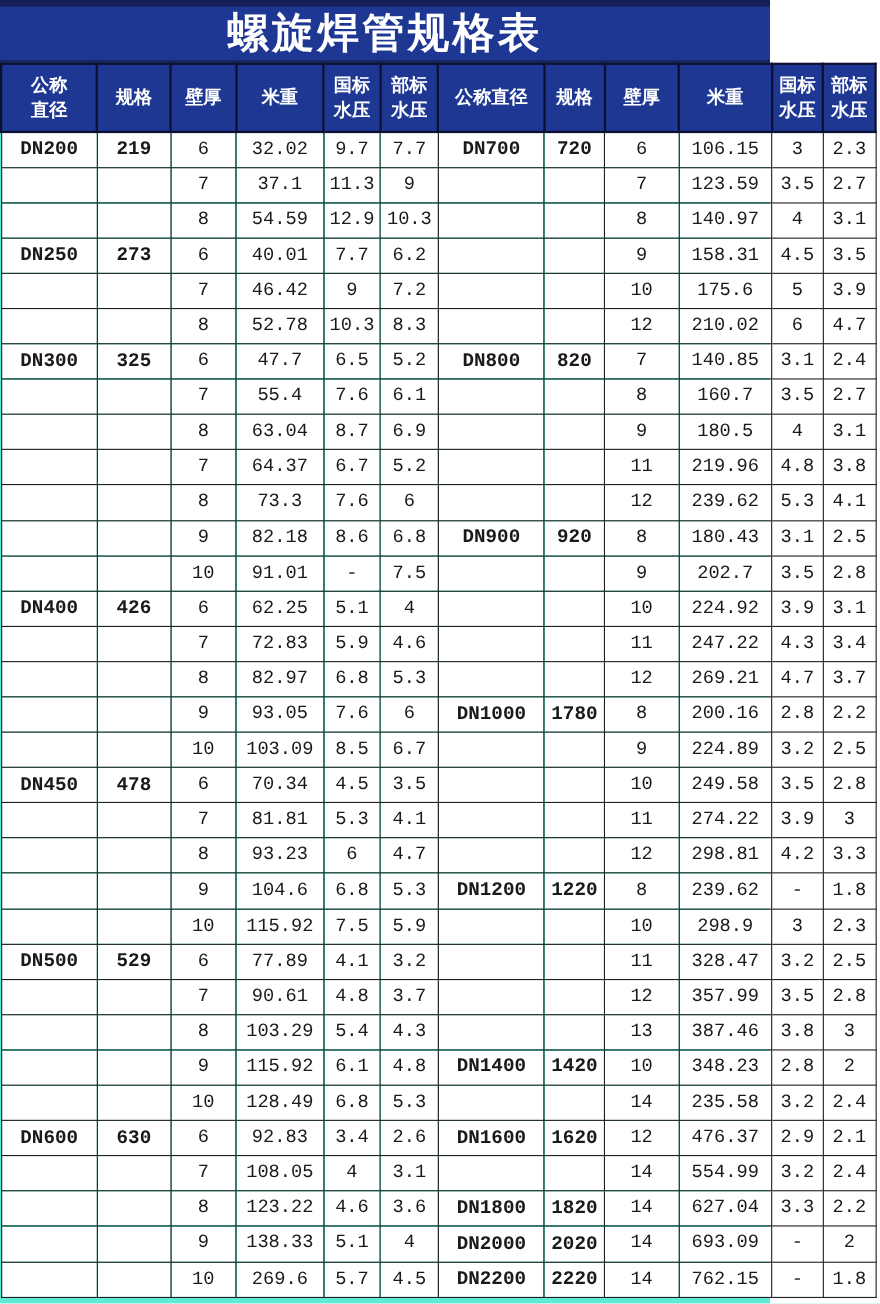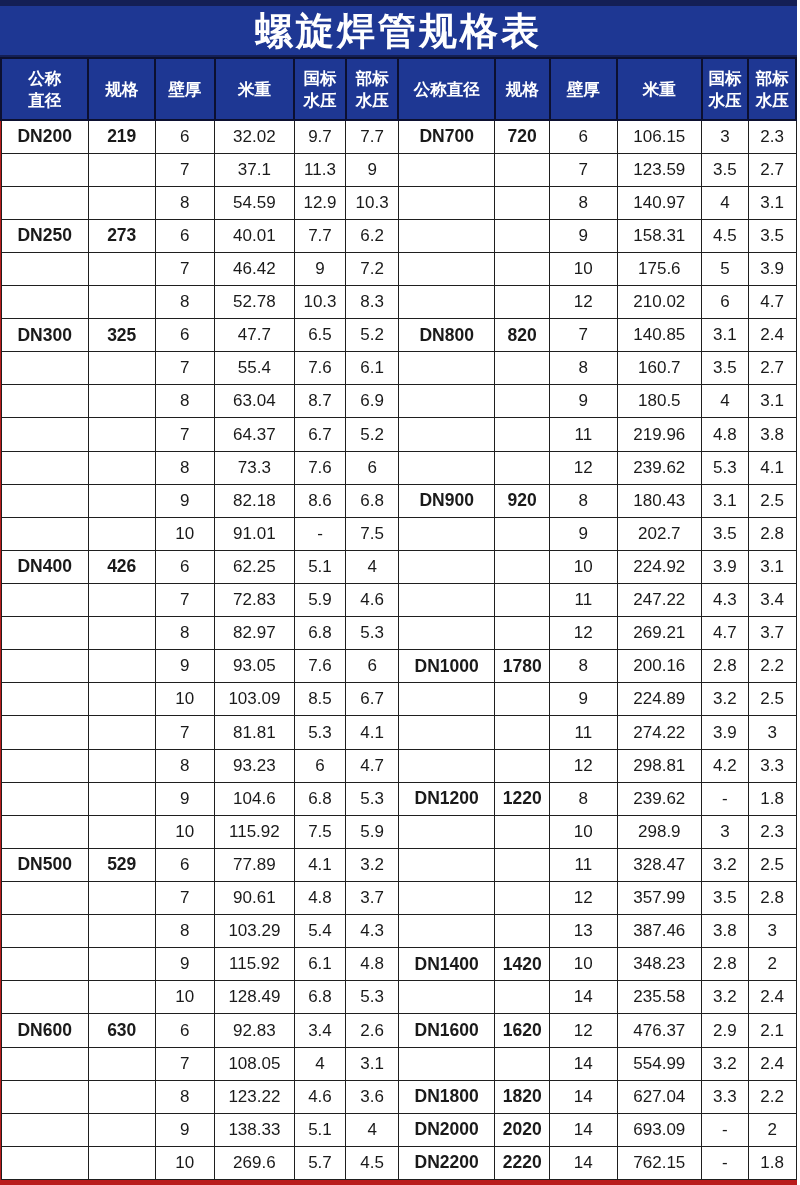--- a/index.html
+++ b/index.html
@@ -9,23 +9,23 @@
     --header-grid: #0c1030;
     --text: #1a1a1a;
   }
   * { margin: 0; padding: 0; box-sizing: border-box; }
   html, body {
     width: 800px;
     background: #ffffff;
     font-family: "Liberation Sans", "DejaVu Sans", sans-serif;
   }
   .sheet {
-    width: 797px;
+    width: 700px;
     height: 1185px;
-    background: #b91c1c;
+    background: #5eead4;
   }
   .title-bar {
     height: 57px;
     background: var(--navy);
     border-top: 6px solid var(--navy-dark);
     border-bottom: 2px solid var(--navy-dark);
     display: flex;
     align-items: center;
     justify-content: center;
   }
@@ -36,21 +36,21 @@
     letter-spacing: 3px;
     line-height: 1;
   }
   table.spec {
     width: 797px;
     height: 1123px;
     border-collapse: collapse;
     table-layout: fixed;
   }
   table.spec thead tr { height: 62px; margin-top: 12px; }
-  table.spec tbody tr { height: 31px; }
+  table.spec tbody tr { height: 31px; font-family: Liberation Mono, monospace; }
   table.spec th {
     background: var(--navy);
     color: #ffffff;
     font-size: 16.5px;
     font-weight: bold;
     text-align: center;
     vertical-align: middle;
     line-height: 1.35;
     border: 2px solid var(--header-grid);
     padding: 0;
@@ -395,20 +395,34 @@
           <td>8.5</td>
           <td>6.7</td>
           <td class="bold"></td>
           <td class="bold"></td>
           <td>9</td>
           <td>224.89</td>
           <td>3.2</td>
           <td>2.5</td>
         </tr>
         <tr>
+          <td class="bold">DN450</td>
+          <td class="bold">478</td>
+          <td>6</td>
+          <td>70.34</td>
+          <td>4.5</td>
+          <td>3.5</td>
+          <td class="bold"></td>
+          <td class="bold"></td>
+          <td>10</td>
+          <td>249.58</td>
+          <td>3.5</td>
+          <td>2.8</td>
+        </tr>
+        <tr>
           <td class="bold"></td>
           <td class="bold"></td>
           <td>7</td>
           <td>81.81</td>
           <td>5.3</td>
           <td>4.1</td>
           <td class="bold"></td>
           <td class="bold"></td>
           <td>11</td>
           <td>274.22</td>

